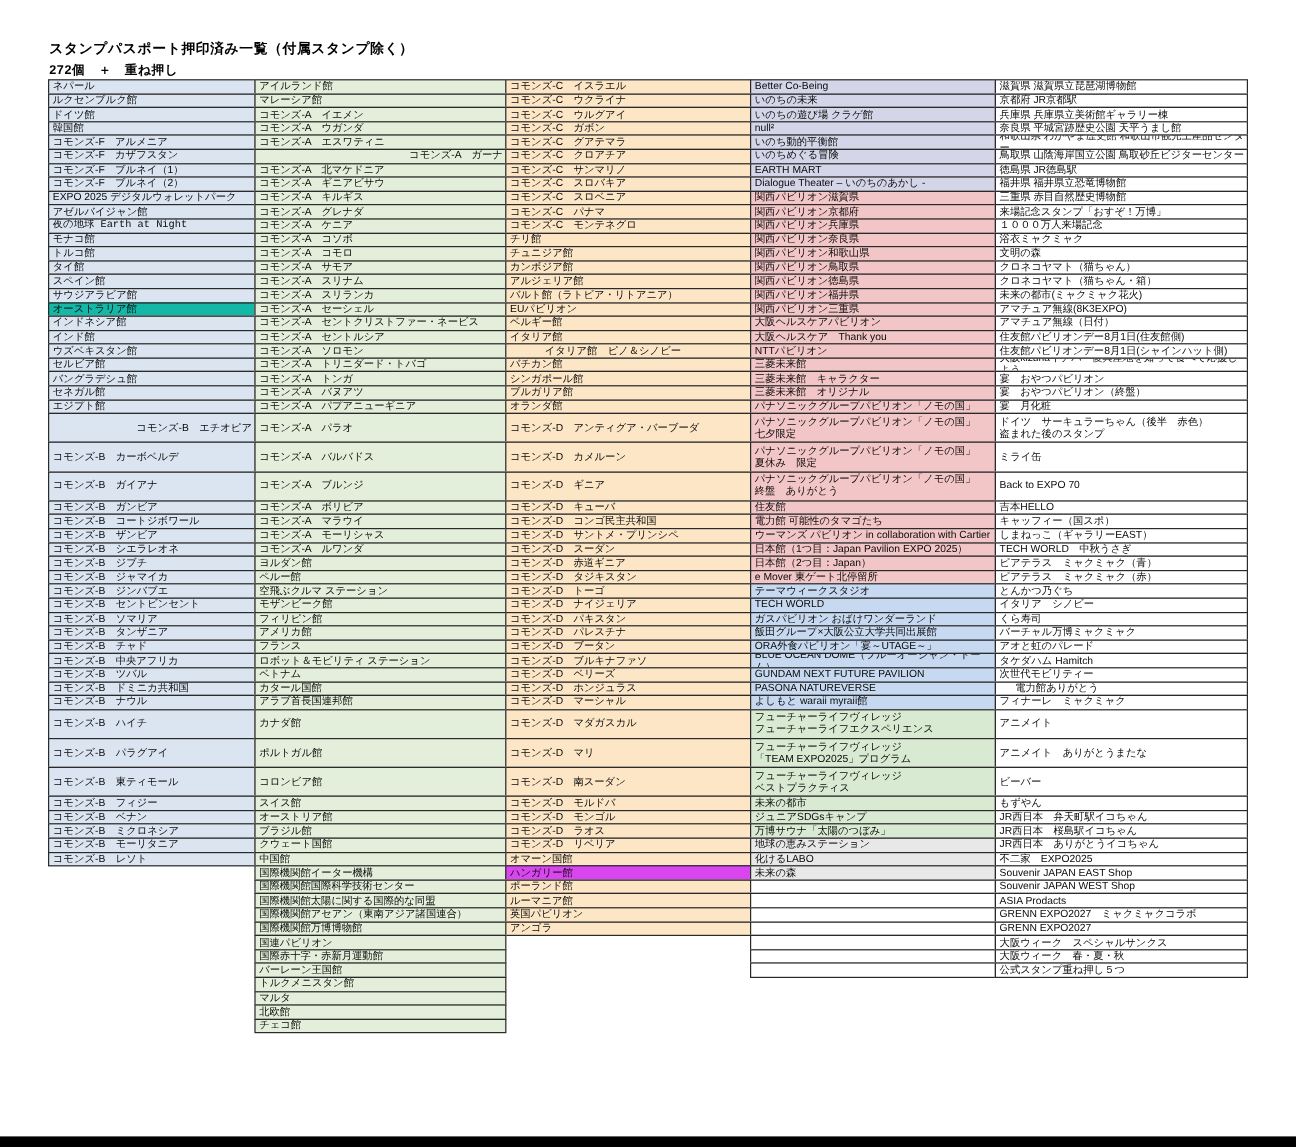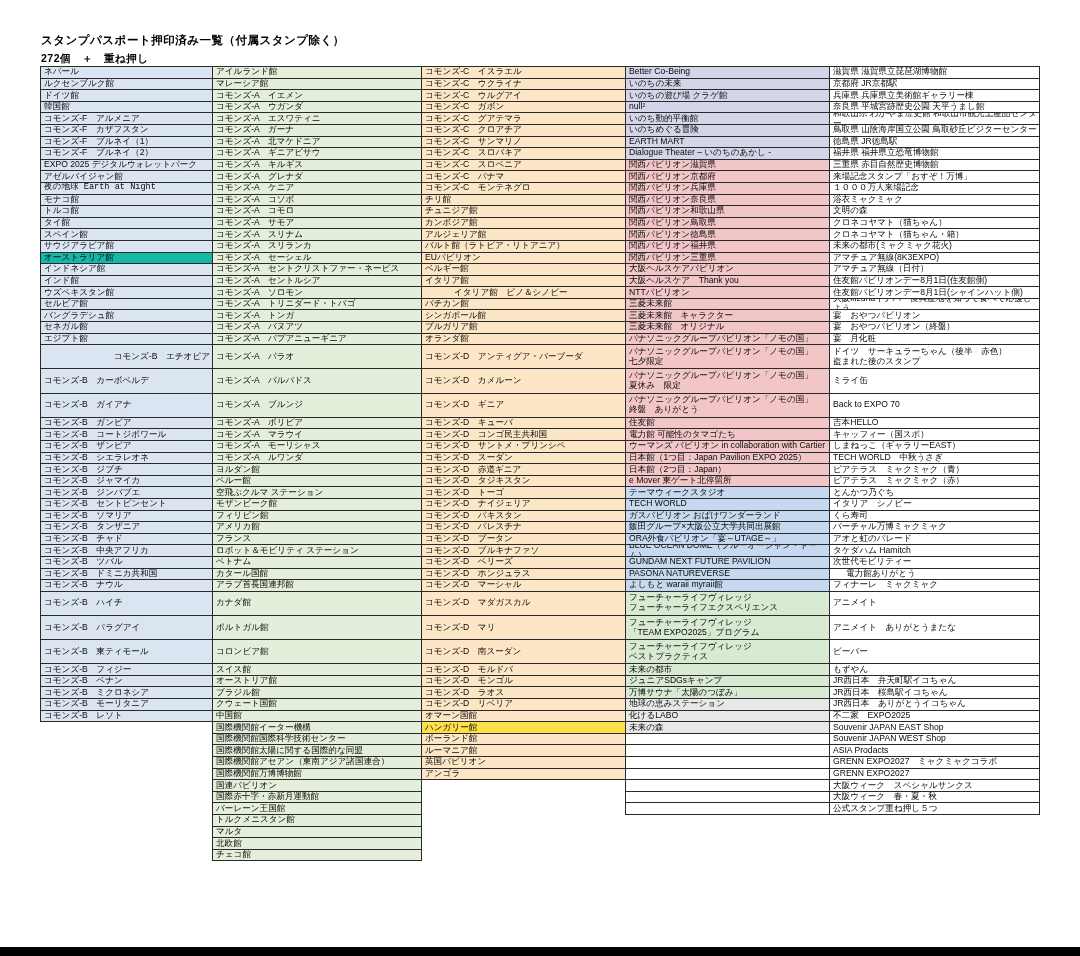--- a/index.html
+++ b/index.html
@@ -120,21 +120,21 @@
         <span>いのち動的平衡館</span>
       </div>
       <div class="cell w4 bordered" style="background: rgb(255, 255, 255);">
         <span>和歌山県 わかやま歴史館 和歌山市観光土産品センター</span>
       </div>
     </div>
     <div class="row">
       <div class="cell w0 bordered" style="background: rgb(219, 229, 242);">
         <span>コモンズ-F　カザフスタン</span>
       </div>
-      <div class="cell w1 bordered" style="background: rgb(227, 239, 218);">
+      <div class="cell w1 bordered" style="background: rgb(227, 239, 218); justify-content: flex-end;">
         <span>コモンズ-A　ガーナ</span>
       </div>
       <div class="cell w2 bordered" style="background: rgb(252, 230, 198);">
         <span>コモンズ-C　クロアチア</span>
       </div>
       <div class="cell w3 bordered" style="background: rgb(213, 213, 233);">
         <span>いのちめぐる冒険</span>
       </div>
       <div class="cell w4 bordered" style="background: rgb(255, 255, 255);">
         <span>鳥取県 山陰海岸国立公園 鳥取砂丘ビジターセンター</span>
@@ -893,21 +893,21 @@
       </div>
       <div class="cell w4 bordered" style="background: rgb(255, 255, 255);">
         <span>不二家　EXPO2025</span>
       </div>
     </div>
     <div class="row">
       <div class="cell w0"></div>
       <div class="cell w1 bordered" style="background: rgb(227, 239, 218);">
         <span>国際機関館イーター機構</span>
       </div>
-      <div class="cell w2 bordered" style="background: #fde047; text-align: center;">
+      <div class="cell w2 bordered" style="background: #d946ef; text-align: center;">
         <span>ハンガリー館</span>
       </div>
       <div class="cell w3 bordered" style="background: rgb(232, 232, 232);">
         <span>未来の森</span>
       </div>
       <div class="cell w4 bordered" style="background: rgb(255, 255, 255);">
         <span>Souvenir JAPAN EAST Shop</span>
       </div>
     </div>
     <div class="row">

